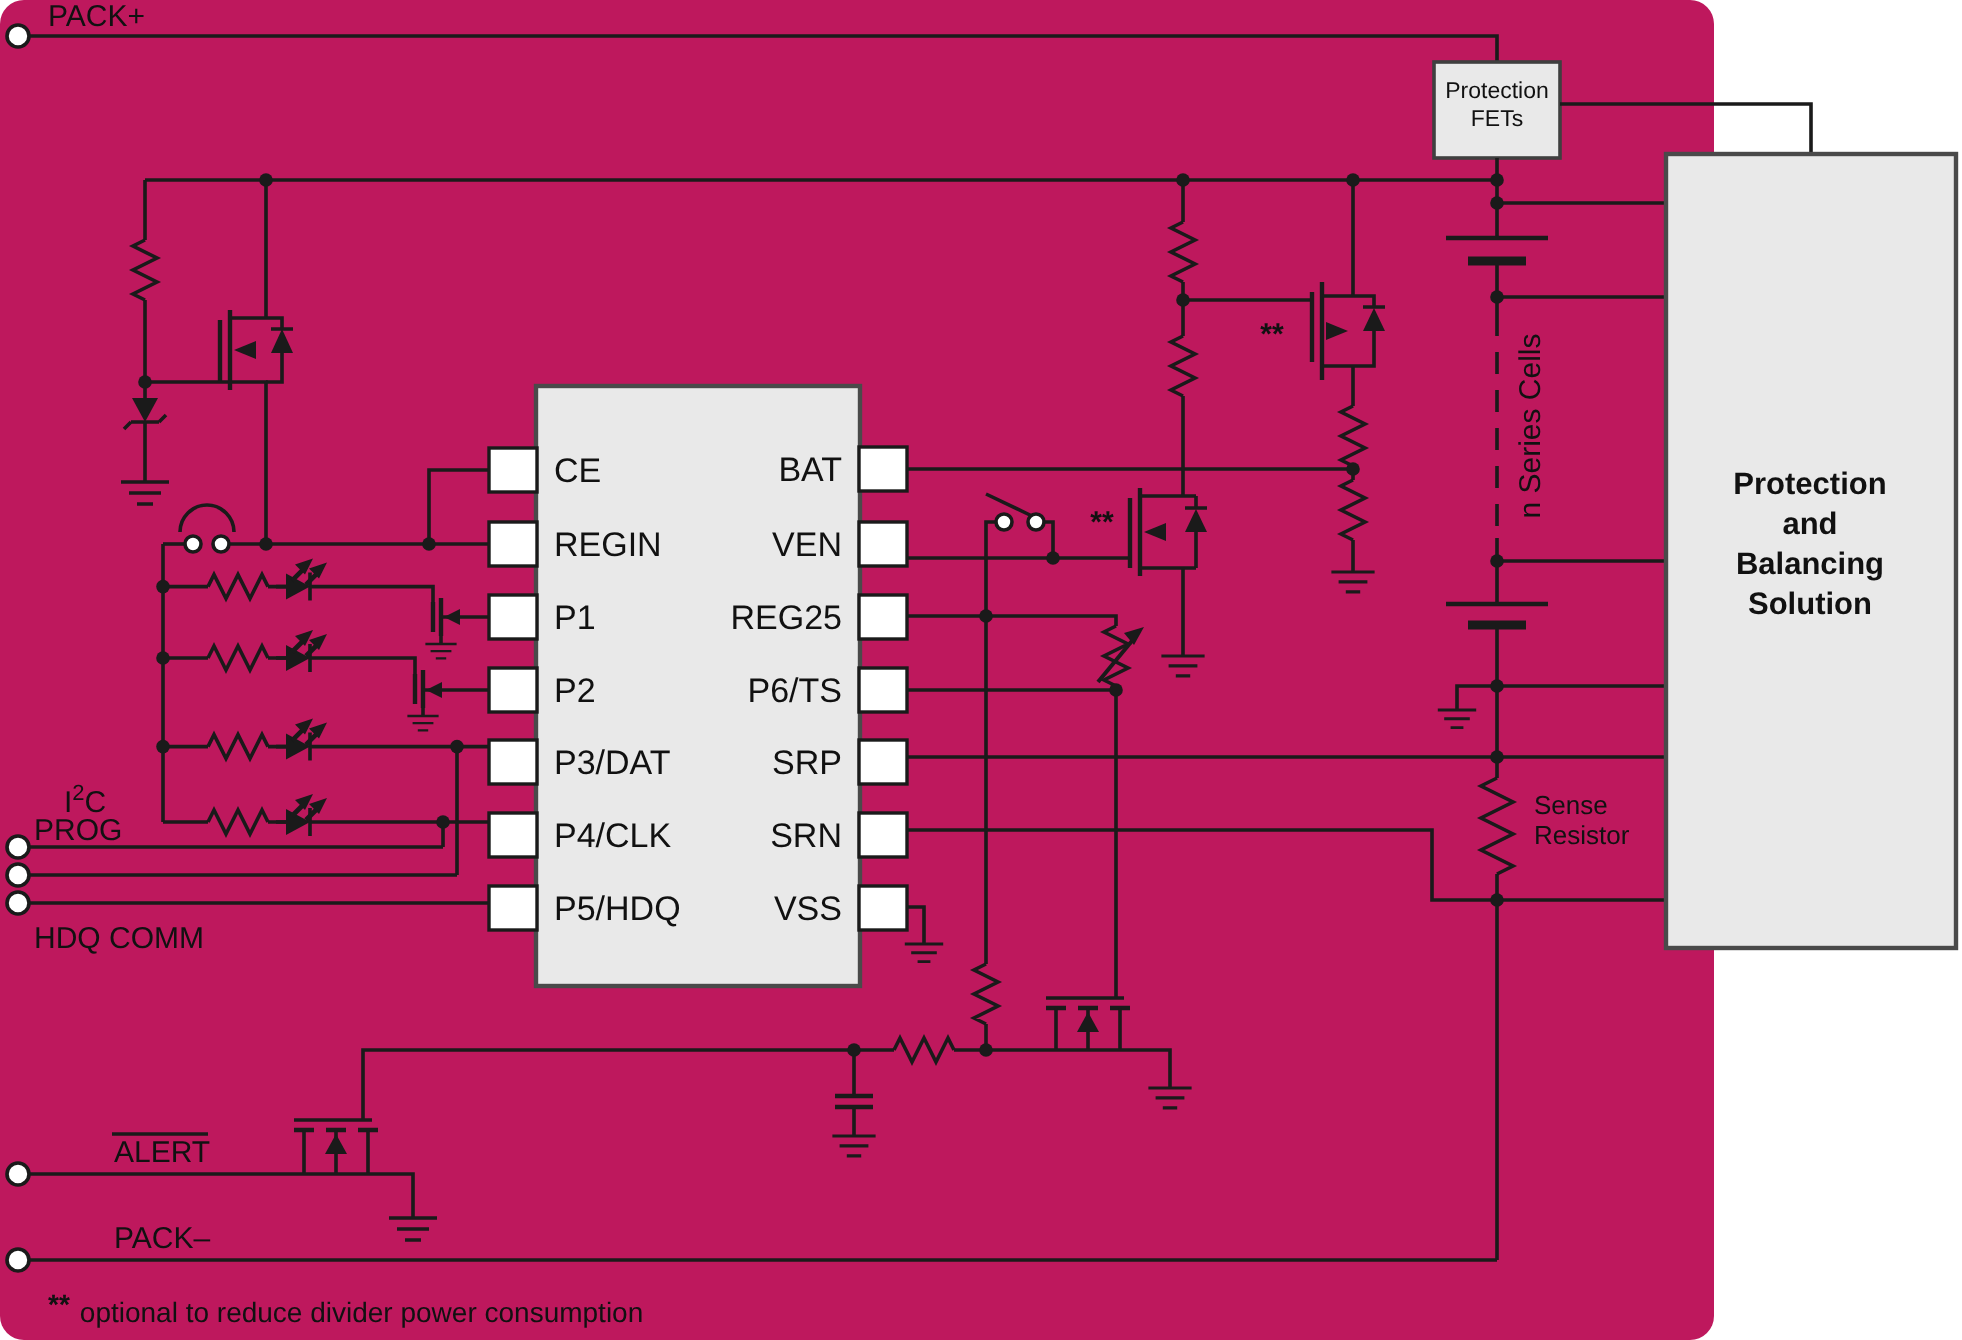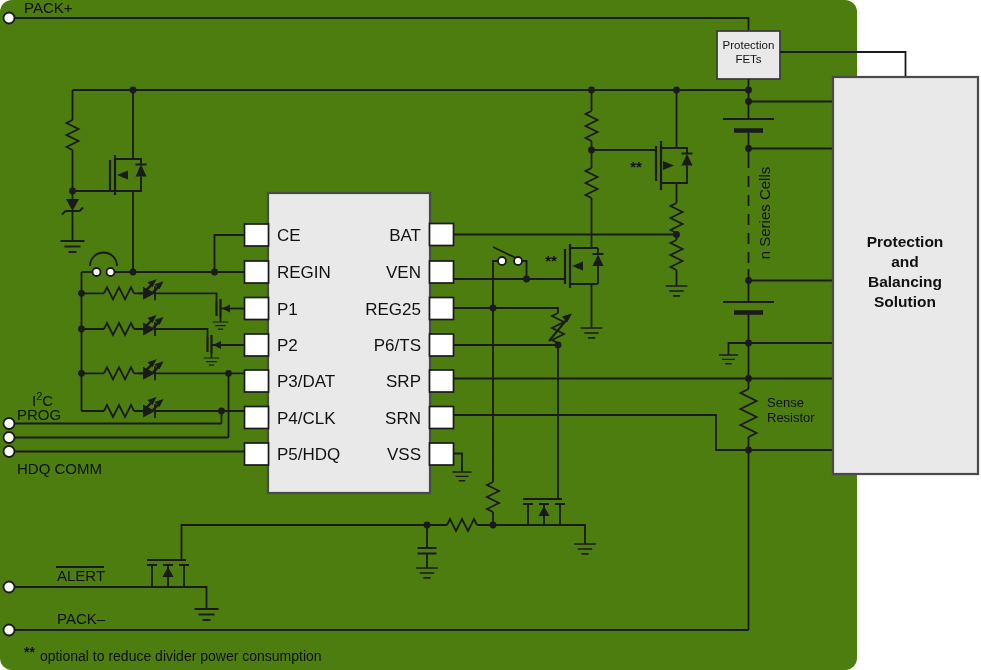--- a/index.html
+++ b/index.html
@@ -1,16 +1,16 @@
 <!DOCTYPE html>
 <html><head>
 <meta charset="utf-8">
 <style>
   html,body{margin:0;padding:0;background:#fff;}
-  .page{width:857px;height:670px;background:#4d7c0f;position:relative;font-family:"Liberation Sans",sans-serif;border-radius:12px;}
+  .page{width:857px;height:670px;background:#be185d;position:relative;font-family:"Liberation Sans",sans-serif;border-radius:12px;}
   svg{display:block;}
   .w{fill:none;stroke:#1a1a1a;stroke-width:1.8;stroke-linejoin:miter;}
   .w2{fill:none;stroke:#1a1a1a;stroke-width:2.2;}
   .thick{fill:none;stroke:#1a1a1a;stroke-width:4.5;}
   .dash{fill:none;stroke:#1a1a1a;stroke-width:1.8;stroke-dasharray:11 8;}
   .fill{fill:#1a1a1a;stroke:none;}
   .box{fill:#e9e9e9;stroke:#3f3f3f;stroke-width:1.8;}
   .icbox{fill:#e9e9e9;stroke:#4a4a4a;stroke-width:2.2;}
   .pinbox{fill:#ffffff;stroke:#1a1a1a;stroke-width:1.7;}
   text{fill:#111111;font-family:"Liberation Sans",sans-serif;}

